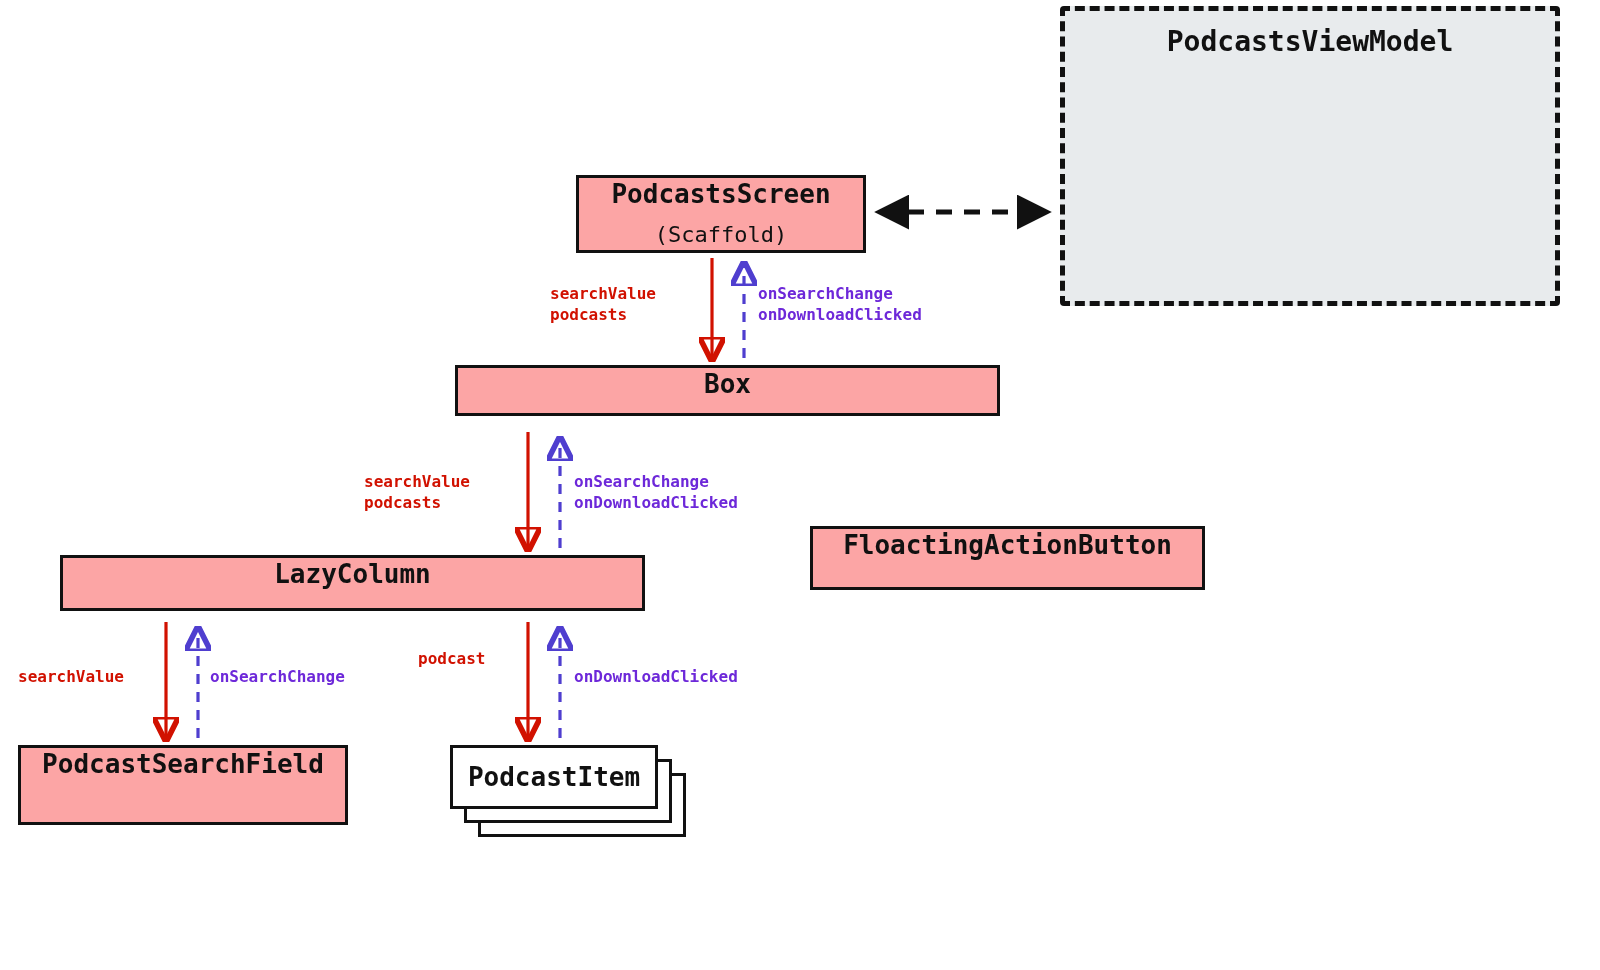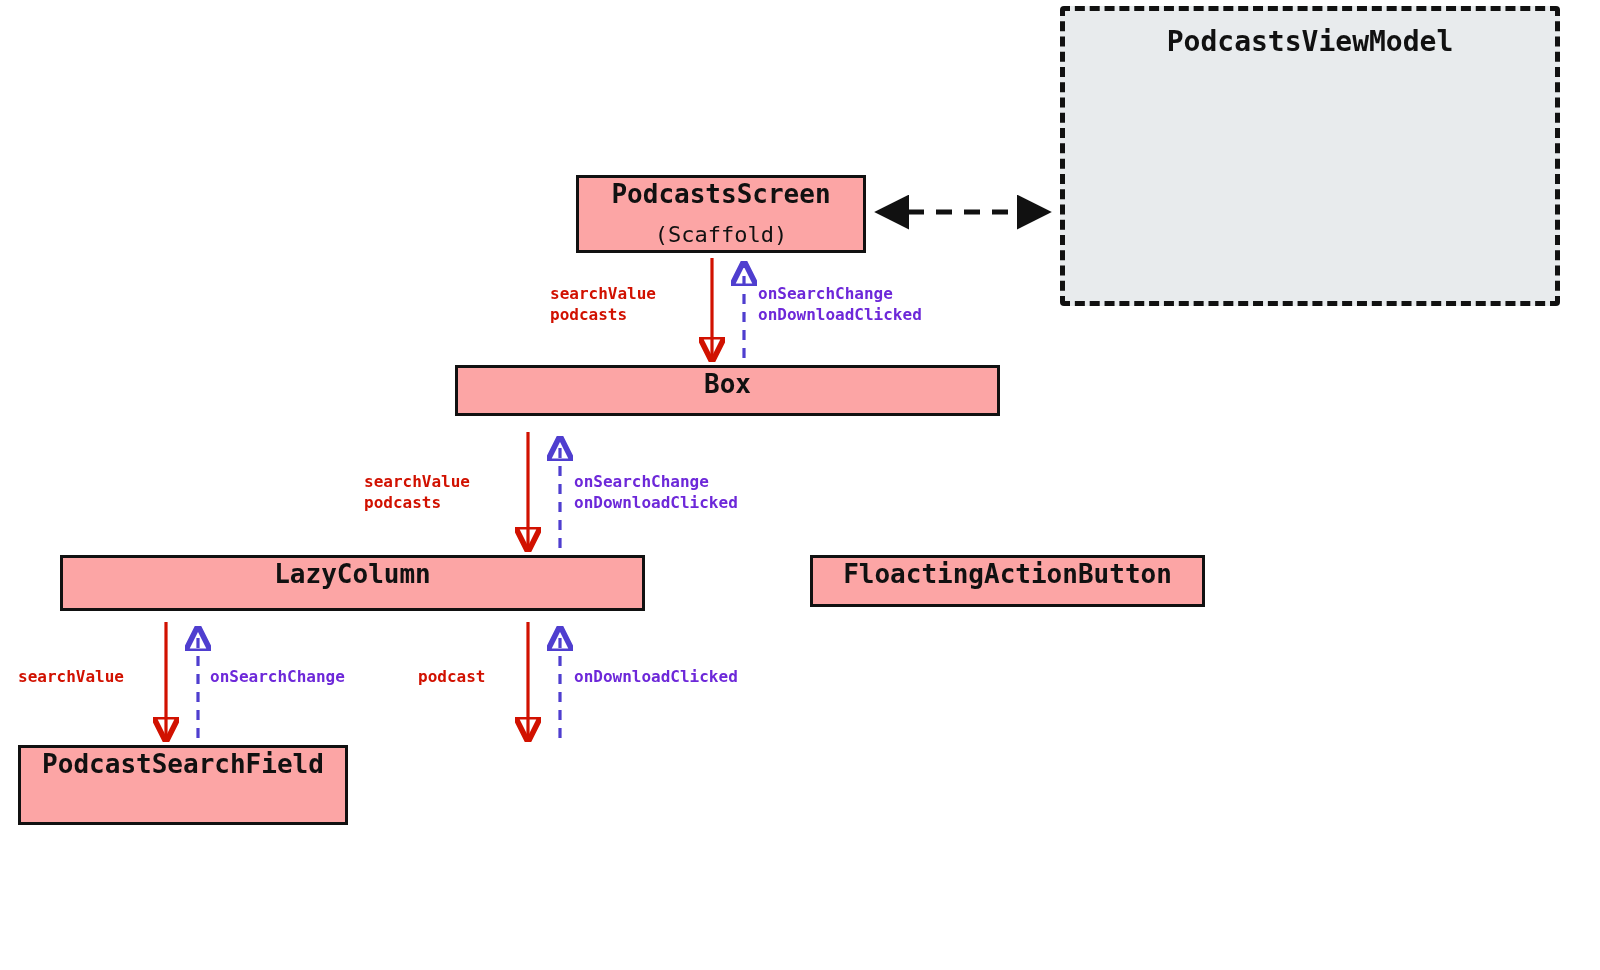--- a/index.html
+++ b/index.html
@@ -99,28 +99,35 @@
   </div>
 
   <div class="node" style="left:455px; top:365px; width:545px; height:51px;">
     <span>Box</span>
   </div>
 
   <div class="node" style="left:60px; top:555px; width:585px; height:56px;">
     <span>LazyColumn</span>
   </div>
 
-  <div class="node" style="left:810px; top:555px; width:395px; height:52px;">
+  <div class="node" style="left:810px; top:526px; width:395px; height:64px;">
     <span>FloactingActionButton</span>
   </div>
 
   <div class="node" style="left:18px; top:745px; width:330px; height:80px;">
     <span>PodcastSearchField</span>
   </div>
 
+  <div class="stack" style="left:450px; top:745px; width:240px; height:96px;">
+    <div class="layer" style="left:28px; top:28px; width:208px; height:64px;"></div>
+    <div class="layer" style="left:14px; top:14px; width:208px; height:64px;"></div>
+    <div class="layer" style="left:0; top:0; width:208px; height:64px;">
+      <span>PodcastItem</span>
+    </div>
+  </div>
 
   <div class="label red" style="left:550px; top:284px;">
     <span>searchValue</span><br>
     <span>podcasts</span>
   </div>
   <div class="label purple" style="left:758px; top:284px;">
     <span>onSearchChange</span><br>
     <span>onDownloadClicked</span>
   </div>
 
@@ -133,21 +140,21 @@
     <span>onDownloadClicked</span>
   </div>
 
   <div class="label red" style="left:18px; top:667px;">
     <span>searchValue</span>
   </div>
   <div class="label purple" style="left:210px; top:667px;">
     <span>onSearchChange</span>
   </div>
 
-  <div class="label red" style="left:418px; top:667px;">
+  <div class="label red" style="left:418px; top:649px;">
     <span>podcast</span>
   </div>
   <div class="label purple" style="left:574px; top:667px;">
     <span>onDownloadClicked</span>
   </div>
 
   <svg class="overlay" viewBox="0 0 1600 970">
     <defs>
       <marker id="arrow-red" viewBox="0 0 12 12" refX="10" refY="6" markerWidth="8" markerHeight="8" orient="auto-start-reverse">
         <path d="M 0 0 L 12 6 L 0 12 z" fill="none" stroke="#d11100" stroke-width="2.6" stroke-linejoin="round"></path>

